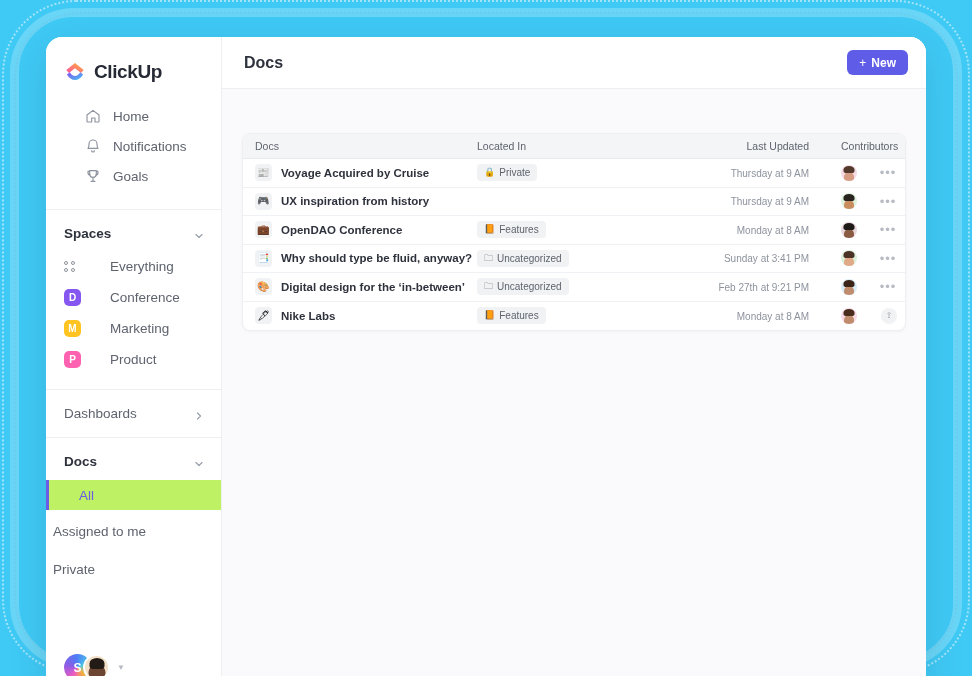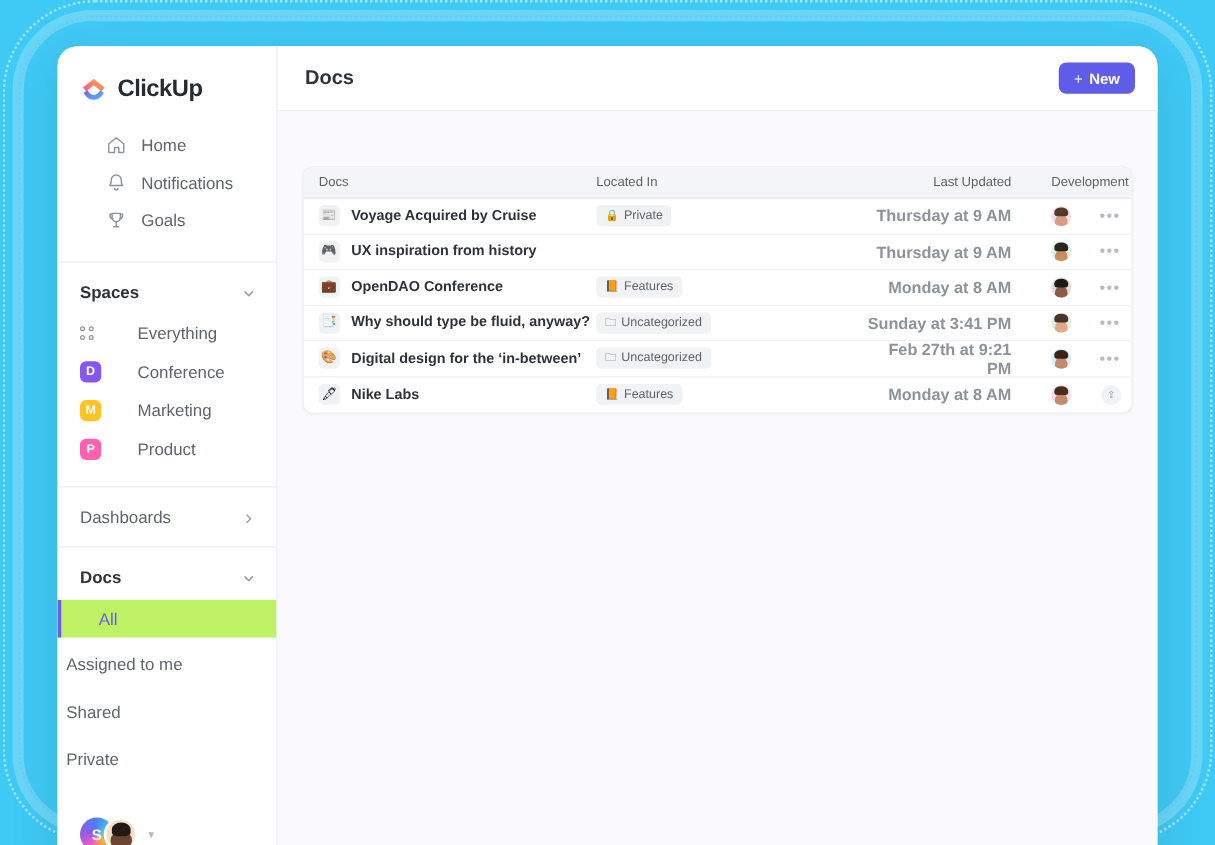--- a/index.html
+++ b/index.html
@@ -168,21 +168,21 @@
   .t-body-row:last-child { border-bottom: none; }
 
   .c-docs { width: 232px; flex: none; display: flex; align-items: center;
     gap: 9px; padding-left: 12px; }
   .c-loc { width: 214px; flex: none; padding-left: 2px; }
   .c-upd { width: 120px; flex: none; text-align: right; }
   .c-con { flex: 1; padding-left: 32px; display: flex; align-items: center; gap: 8px; }
   .c-menu { width: 34px; flex: none; text-align: center; }
 
   .doc-title { color: #2E323C; font-weight: bold; white-space: nowrap; }
-  .upd-text { color: #8D939D; font-size: 13px; font-weight: bold; }
+  .upd-text { color: #8D939D; font-size: 10px; }
 
   .doc-ico {
     width: 17px; height: 17px; border-radius: 4px; flex: none;
     display: flex; align-items: center; justify-content: center;
     font-size: 10px; background: #F1F2F4; line-height: 1;
   }
 
   .tag {
     display: inline-flex; align-items: center; gap: 4px;
     background: #F1F2F4; border-radius: 4px;
@@ -329,23 +329,20 @@
       </span>
     </div>
 
     <div class="doc-filter active" style="height:30px">
       <span>All</span>
     </div>
     <div class="doc-filter" style="margin-top:8px">
       <span>Assigned to me</span>
     </div>
     <div class="doc-filter" style="margin-top:11px">
-      <span>Shared</span>
-    </div>
-    <div class="doc-filter" style="margin-top:11px">
       <span>Private</span>
     </div>
 
     <div class="sidebar-footer">
       <span class="av av-ws">S</span>
       <span class="av av-user">
         <span style="position:absolute;left:50%;bottom:0;transform:translateX(-50%);width:17px;height:14px;border-radius:50% 50% 42% 42%;background:#6B4531"></span>
         <span style="position:absolute;left:50%;top:2px;transform:translateX(-50%);width:15px;height:11px;border-radius:50% 50% 28% 28%;background:#221A14"></span>
       </span>
       <span class="caret">▼</span>
@@ -362,21 +359,21 @@
       </button>
     </header>
 
     <div class="content">
       <div class="table-card">
 
         <div class="t-row t-head">
           <div class="c-docs">Docs</div>
           <div class="c-loc">Located In</div>
           <div class="c-upd">Last Updated</div>
-          <div class="c-con">Development</div>
+          <div class="c-con">Contributors</div>
           <div class="c-menu"></div>
         </div>
 
         <div class="t-row t-body-row">
           <div class="c-docs">
             <span class="doc-ico">📰</span>
             <span class="doc-title">Voyage Acquired by Cruise</span>
           </div>
           <div class="c-loc">
             <span class="tag">

